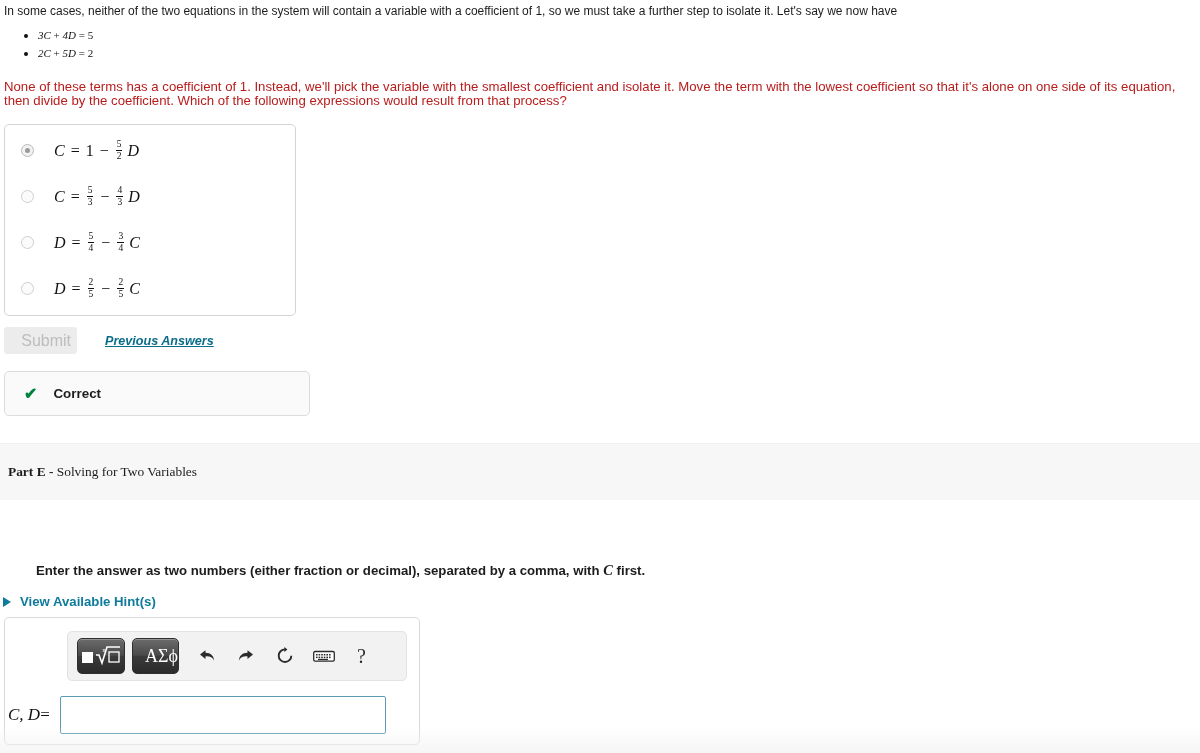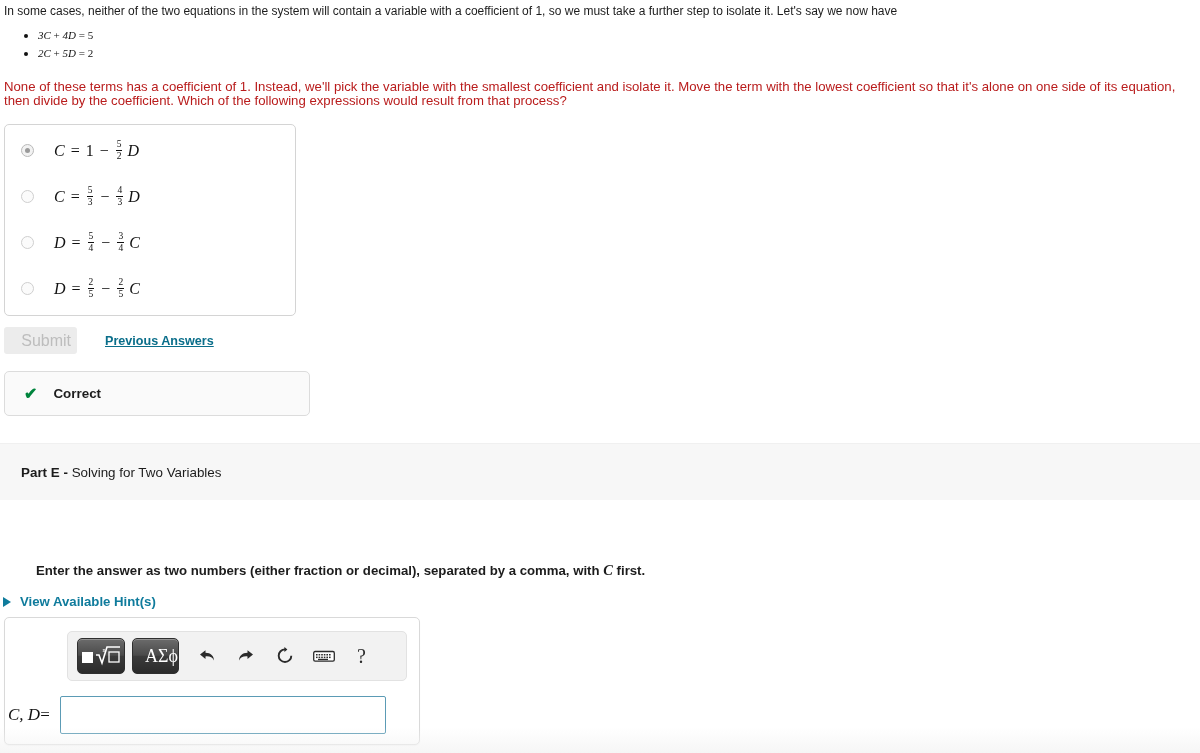--- a/index.html
+++ b/index.html
@@ -146,21 +146,21 @@
   }
 
   
   #part-band {
     position: absolute; left: 0; top: 443px;
     width: 1200px; height: 57px;
     background: #f7f7f7;
     border-top: 1px solid #f0f0f0;
     display: flex; align-items: center;
   }
-  #part-heading { margin-left: 21px; font-size: 13.4px; color: #1c1c1c; }
+  #part-heading { margin-left: 8px; font-size: 13.4px; color: #1c1c1c; font-family: Liberation Serif, serif; }
   #part-heading b { font-weight: bold; }
 
   
   #parte-desc { position: absolute; left: 4px; top: 515px; width: 1196px; }
   #parte-instruction {
     position: absolute; left: 4px; top: 562px;
     font-size: 13.2px; font-weight: bold; color: #1c1c1c;
     white-space: nowrap;
     padding-left: 32px;
   }
@@ -362,21 +362,21 @@
           </span>
           <span class="sp"></span>
           <span class="mi">C</span>
       </span>
     </div>
 
   </div>
 
   <div id="submit-row">
     <button id="submit-button">Submit</button>
-    <span id="previous-answers" style="color: rgb(10, 110, 138);">Previous Answers</span>
+    <span id="previous-answers" style="color: rgb(10, 110, 138); font-style: italic;">Previous Answers</span>
   </div>
 
   <div id="correct-banner">
     <span id="correct-check" style="color: rgb(0, 132, 61);">✔</span>
     <span id="correct-label">Correct</span>
   </div>
 
   <div id="part-band" style="background: rgb(247, 247, 247);">
     <div id="part-heading">
       <b>Part E -</b>

